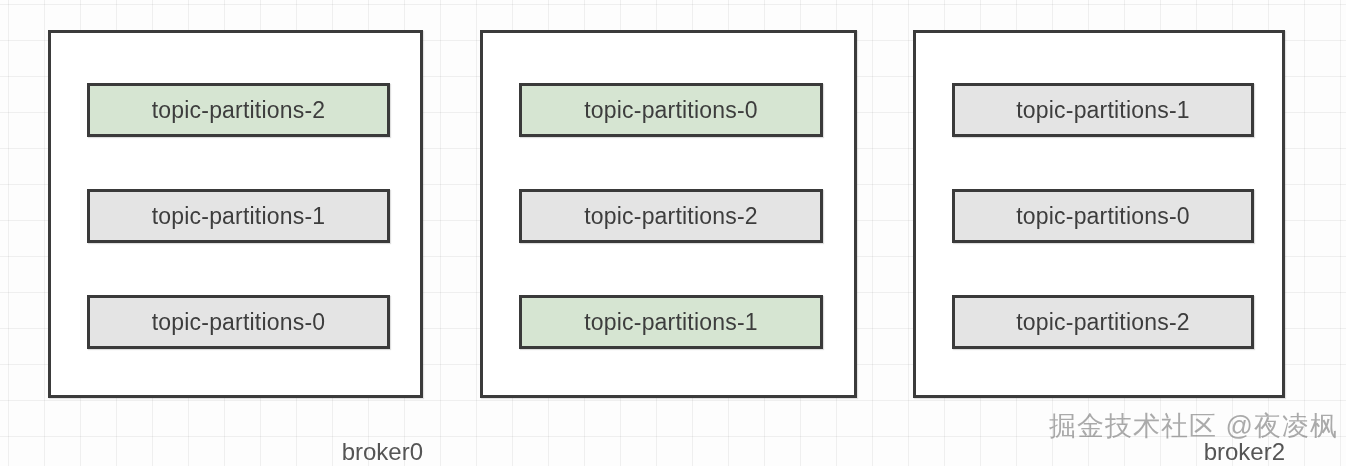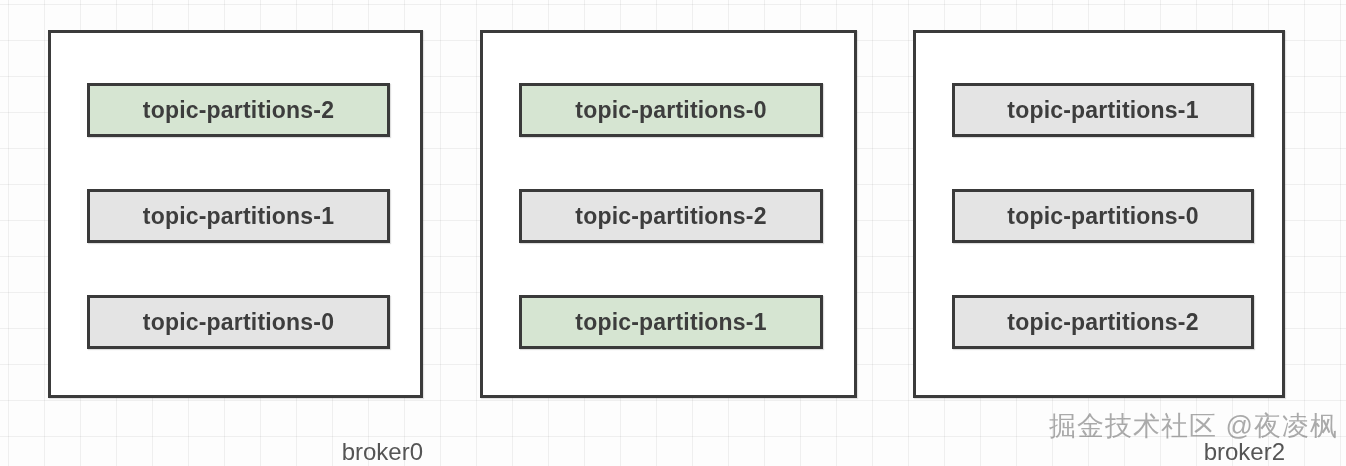--- a/index.html
+++ b/index.html
@@ -69,21 +69,20 @@
 
   .partition-box.fill-gray  { background-color: #e4e4e4; }
   .partition-box.fill-green { background-color: #d6e5d2; }
 
   .partition-label {
     font-size: 23px;
     color: #3d3d3d;
     letter-spacing: 0.2px;
     white-space: nowrap;
     font-family: "Liberation Sans", sans-serif;
-    font-weight: bold;
   }
 
   .broker-caption {
     position: absolute;
     top: 408px;
     width: 100%;
     text-align: right;
     font-size: 24px;
     color: #555555;
     font-family: "Liberation Sans", sans-serif;

